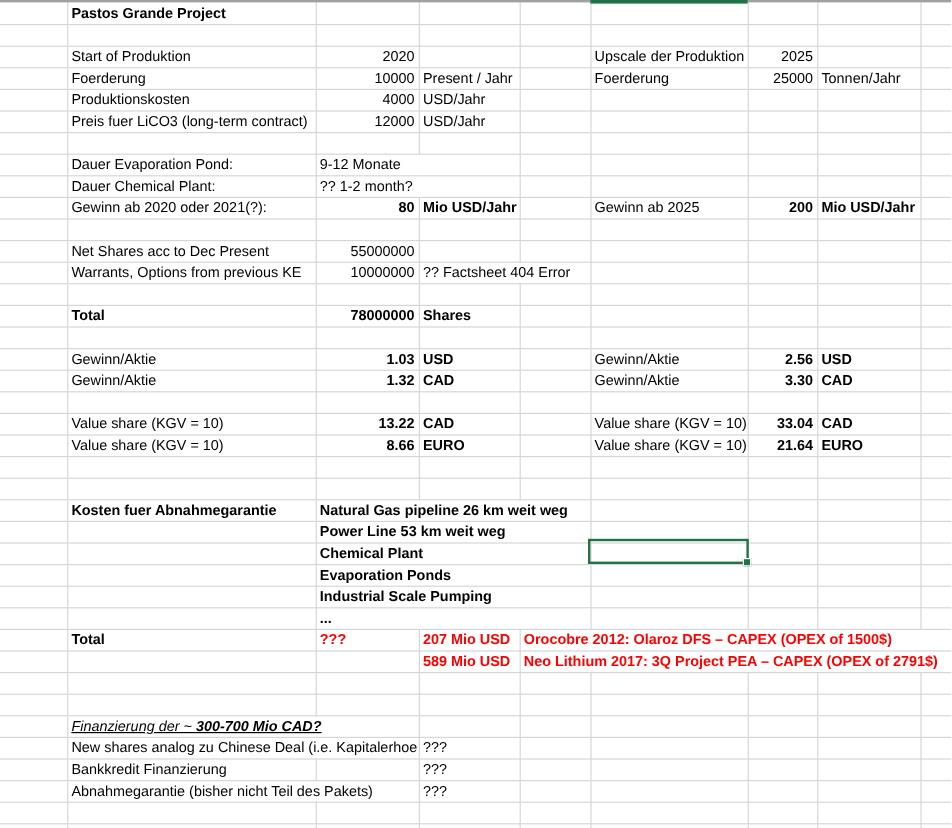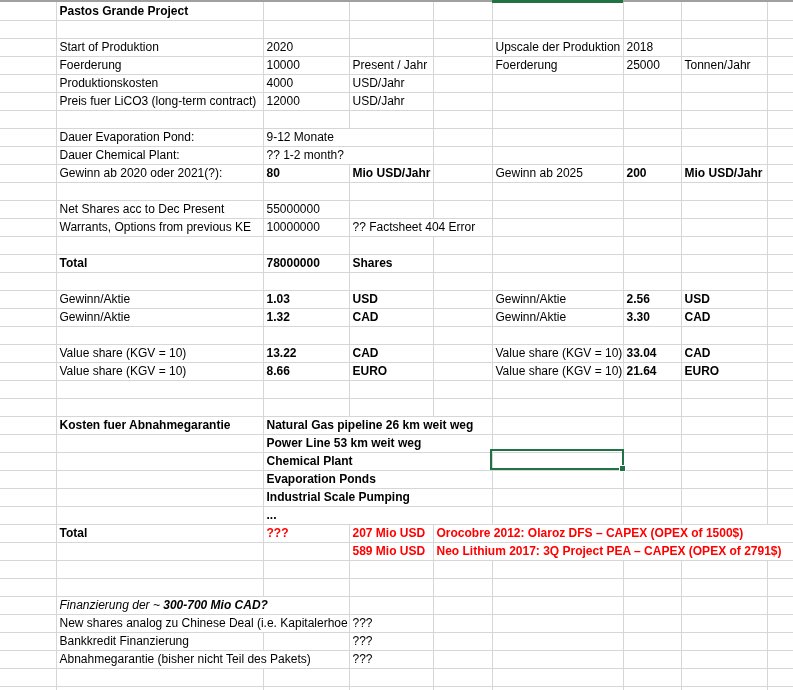--- a/index.html
+++ b/index.html
@@ -36,25 +36,25 @@
   table.grid td {
     height: 18px;
     padding: 0 3px 1px 3px;
     border-right: 1px solid #d6d6d6;
     border-bottom: 1px solid #d6d6d6;
     vertical-align: bottom;
     white-space: nowrap;
     line-height: 15px;
     box-sizing: border-box;
   }
-  td.right { text-align: left; }
+  td.right { text-align: right; }
   td.bold, span.bold { font-weight: bold; }
   td.red { color: #ff0000; }
   td.clip { overflow: hidden; }
-  td.title { font-style: italic; }
+  td.title { text-decoration: underline; font-style: italic; }
   .selection {
     position: absolute;
     left: 490px; top: 449px;
     width: 134px; height: 21px;
     border: 2px solid #217346;
     box-sizing: border-box;
     z-index: 5;
     background: transparent;
   }
   .fill-handle {
@@ -107,21 +107,21 @@
           <td></td>
           <td></td>
         </tr>
         <tr>
           <td></td>
           <td>Start of Produktion</td>
           <td class="right">2020</td>
           <td></td>
           <td></td>
           <td>Upscale der Produktion</td>
-          <td class="right">2018</td>
+          <td class="right">2025</td>
           <td></td>
           <td></td>
         </tr>
         <tr>
           <td></td>
           <td>Foerderung</td>
           <td class="right">10000</td>
           <td>Present / Jahr</td>
           <td></td>
           <td>Foerderung</td>

